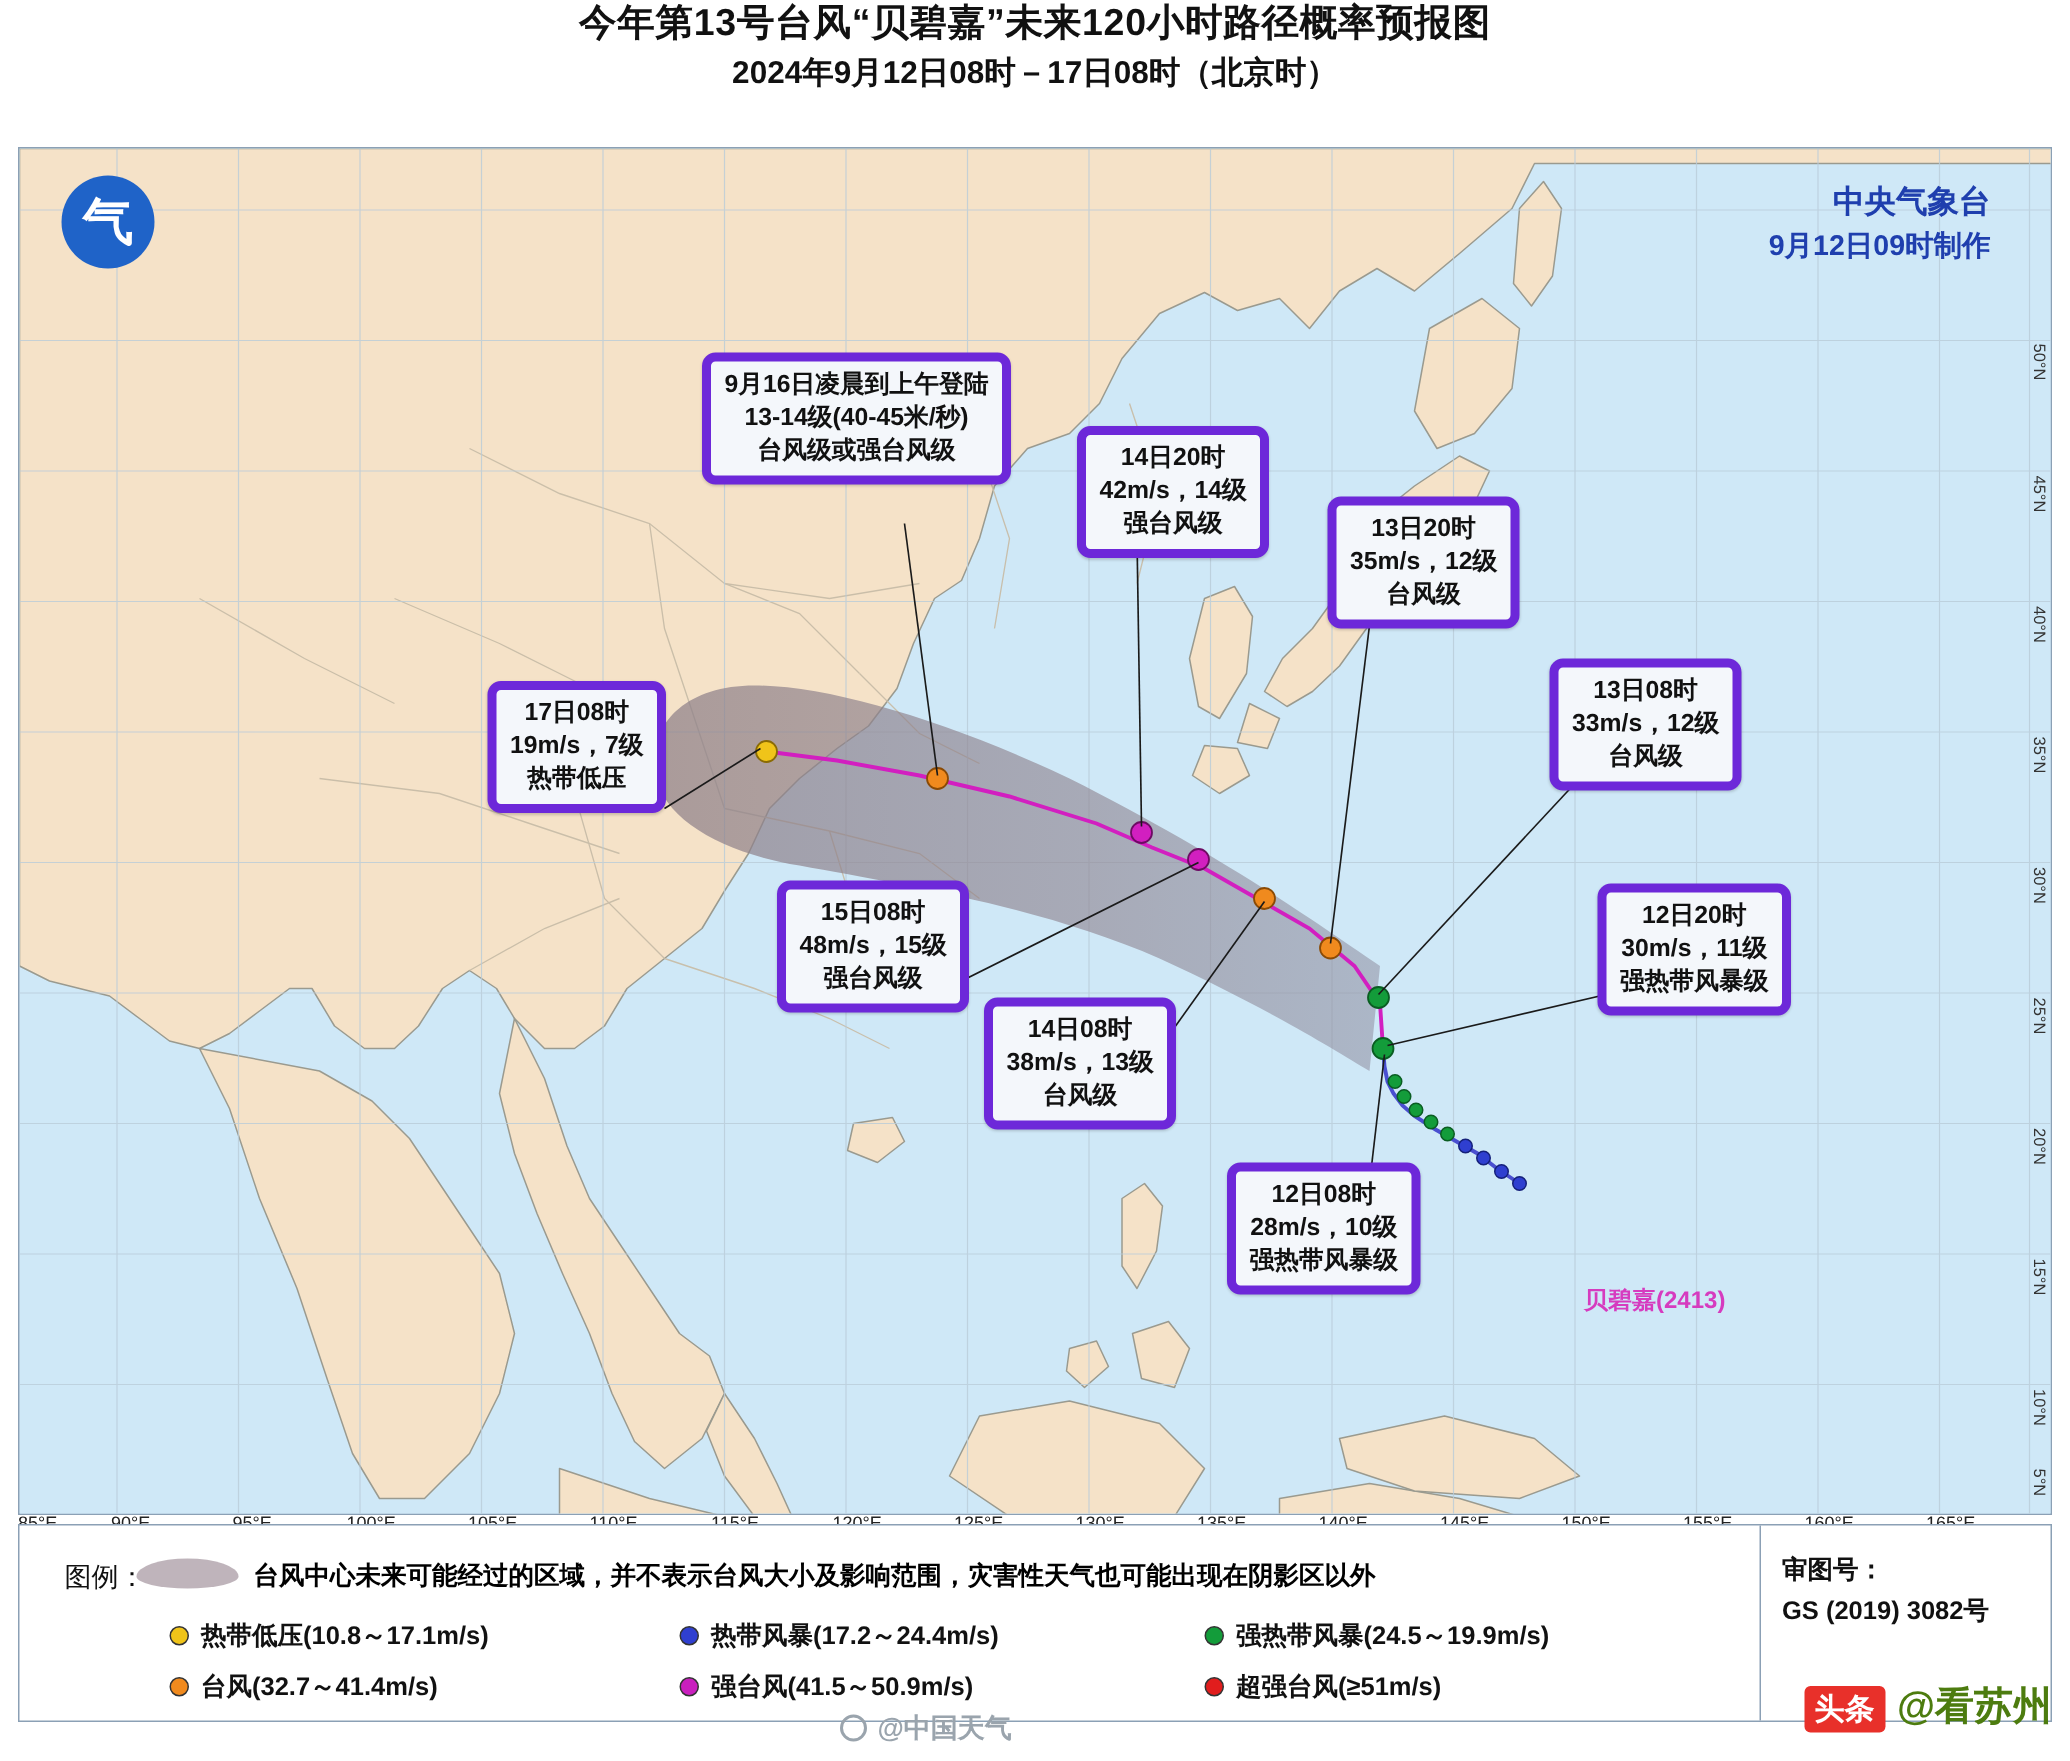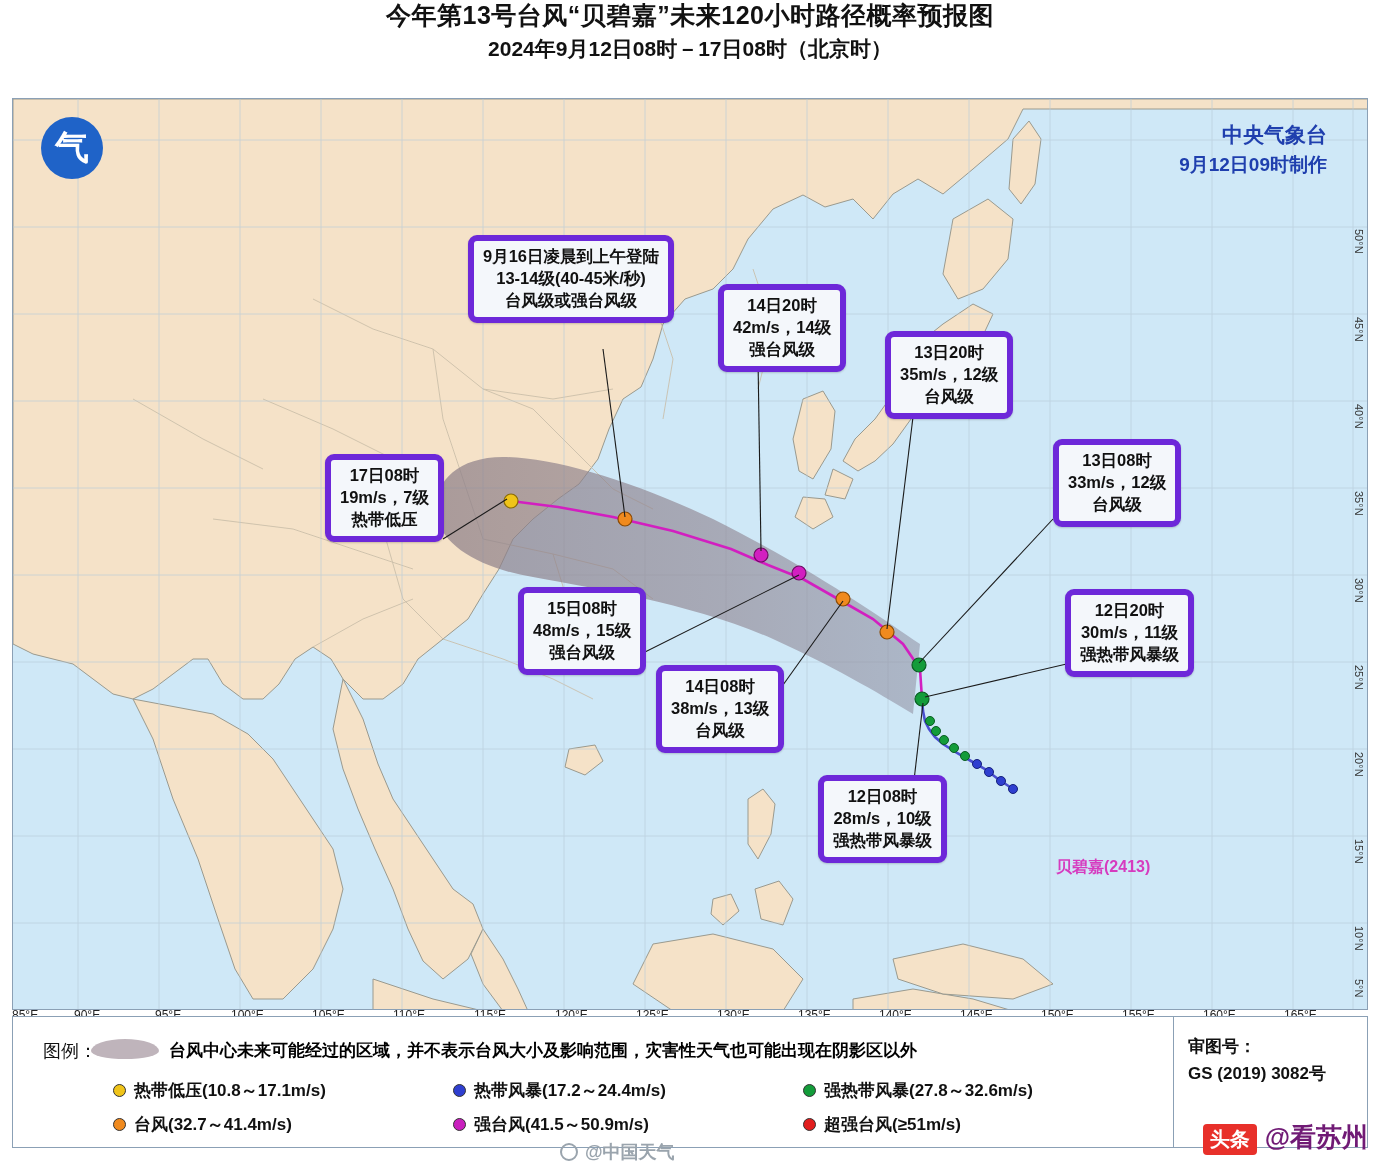--- a/index.html
+++ b/index.html
@@ -113,21 +113,21 @@
   #wm-center .globe {
     width:18px; height:18px; border-radius:50%; border:2px solid #9aa4ad; display:inline-block;
   }
   #wm-right {
     position:absolute; right:12px; top:1120px; font-size:26px; font-weight:bold; color:#3a3a3a;
     display:flex; align-items:flex-end; gap:8px;
   }
   #wm-right .tt {
     background:#e8302a; color:#fff; font-size:20px; padding:2px 7px; border-radius:4px;
   }
-  #wm-right .at { color:#701a75; }
+  #wm-right .at { color:#4d7c0f; }
 </style>
 </head>
 <body>
 
 <div id="title-block">
   <div id="title-main">今年第13号台风“贝碧嘉”未来120小时路径概率预报图</div>
   <div id="title-sub">2024年9月12日08时－17日08时（北京时）</div>
 </div>
 
 <div id="map-frame">
@@ -315,21 +315,21 @@
     <div>42m/s，14级</div>
     <div>强台风级</div>
   </div>
 
   <div class="callout" style="left:872px; top:232px;">
     <div>13日20时</div>
     <div>35m/s，12级</div>
     <div>台风级</div>
   </div>
 
-  <div class="callout" style="left:1020px; top:340px;margin-left:20px;">
+  <div class="callout" style="left:1020px; top:340px;">
     <div>13日08时</div>
     <div>33m/s，12级</div>
     <div>台风级</div>
   </div>
 
   <div class="callout" style="left:1052px; top:490px;">
     <div>12日20时</div>
     <div>30m/s，11级</div>
     <div>强热带风暴级</div>
   </div>
@@ -385,21 +385,21 @@
     <div class="shade-swatch"></div>
     <div class="note-text">台风中心未来可能经过的区域，并不表示台风大小及影响范围，灾害性天气也可能出现在阴影区以外</div>
 
     <div class="lg-item" style="left:100px; top:62px;">
       <span class="lg-dot" style="background:#f0c419;"></span><span>热带低压(10.8～17.1m/s)</span>
     </div>
     <div class="lg-item" style="left:440px; top:62px;">
       <span class="lg-dot" style="background:#2f3fd0;"></span><span>热带风暴(17.2～24.4m/s)</span>
     </div>
     <div class="lg-item" style="left:790px; top:62px;">
-      <span class="lg-dot" style="background:#139c3a;"></span><span>强热带风暴(27.8～32.6m/s)</span>
+      <span class="lg-dot" style="background:#139c3a;"></span><span>强热带风暴(24.5～19.9m/s)</span>
     </div>
 
     <div class="lg-item" style="left:100px; top:96px;">
       <span class="lg-dot" style="background:#f08a1e;"></span><span>台风(32.7～41.4m/s)</span>
     </div>
     <div class="lg-item" style="left:440px; top:96px;">
       <span class="lg-dot" style="background:#c91fbe;"></span><span>强台风(41.5～50.9m/s)</span>
     </div>
     <div class="lg-item" style="left:790px; top:96px;">
       <span class="lg-dot" style="background:#e11d1d;"></span><span>超强台风(≥51m/s)</span>

